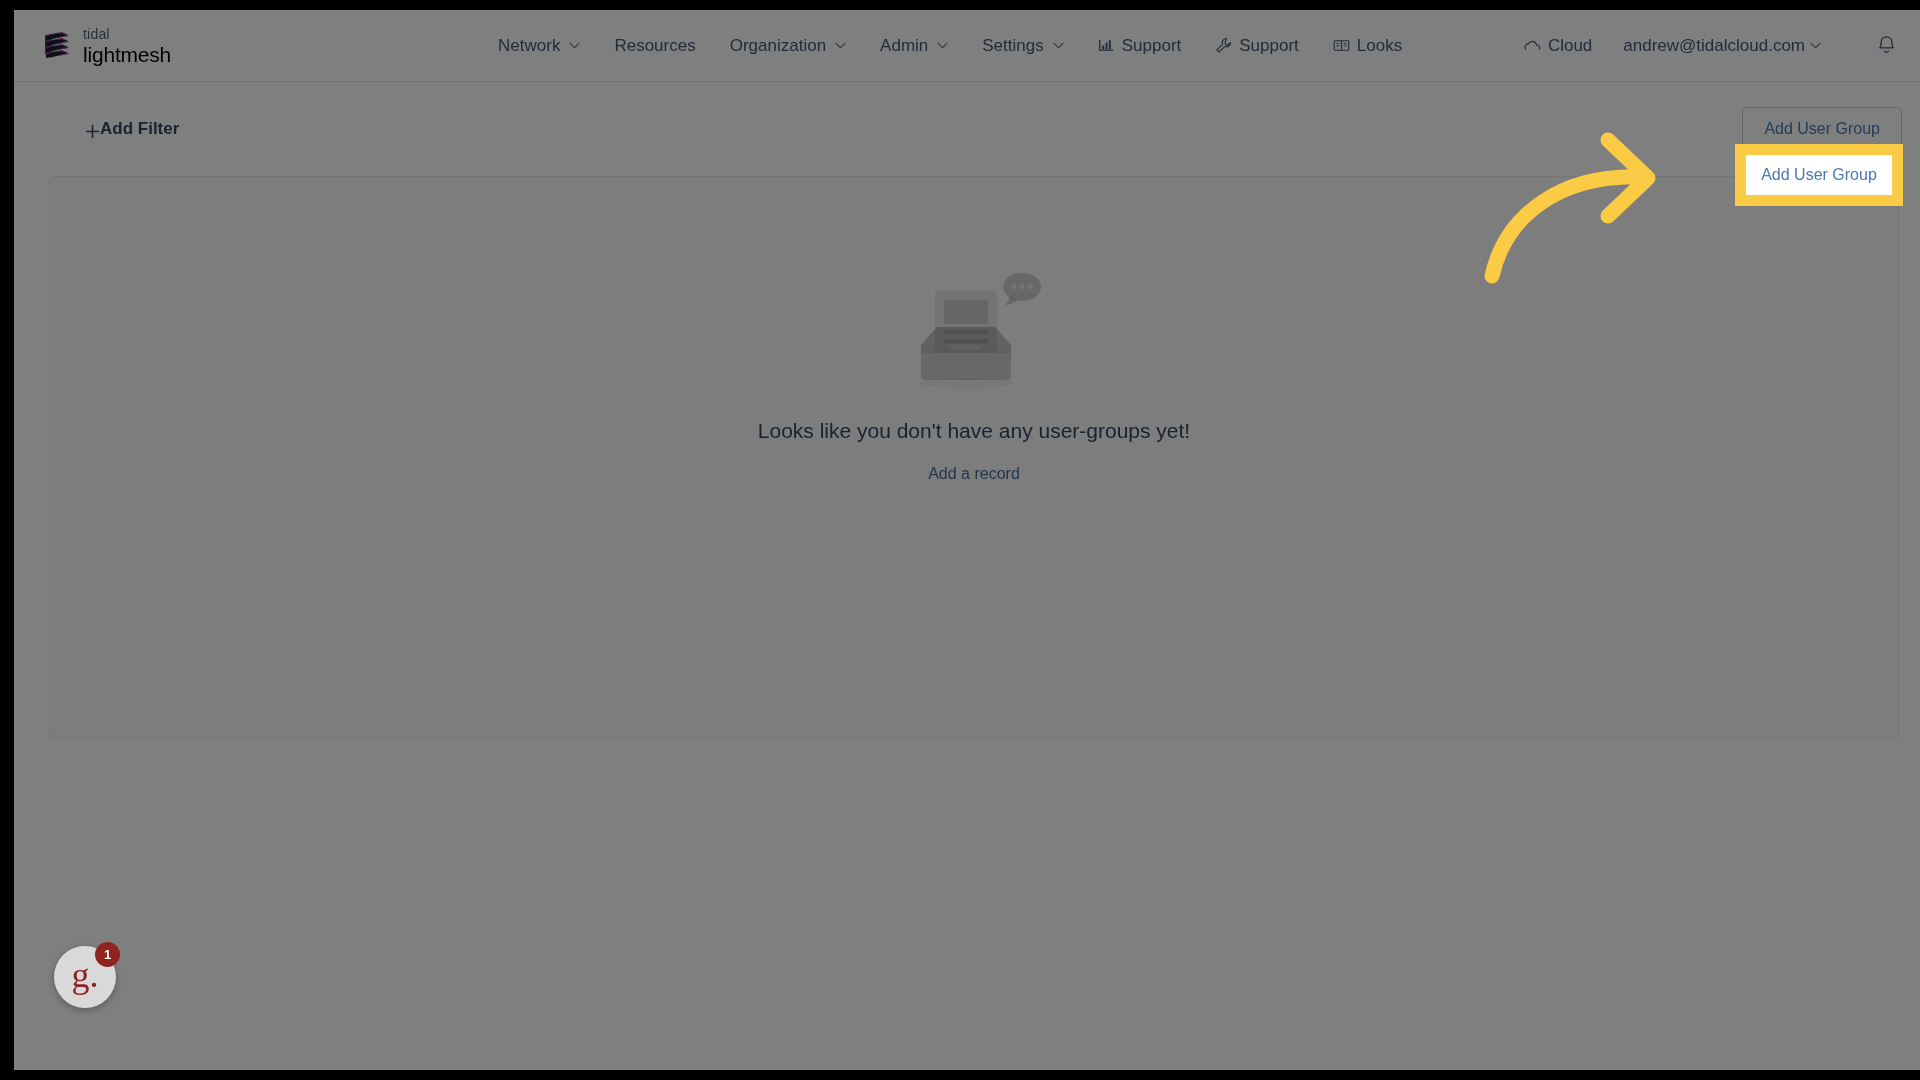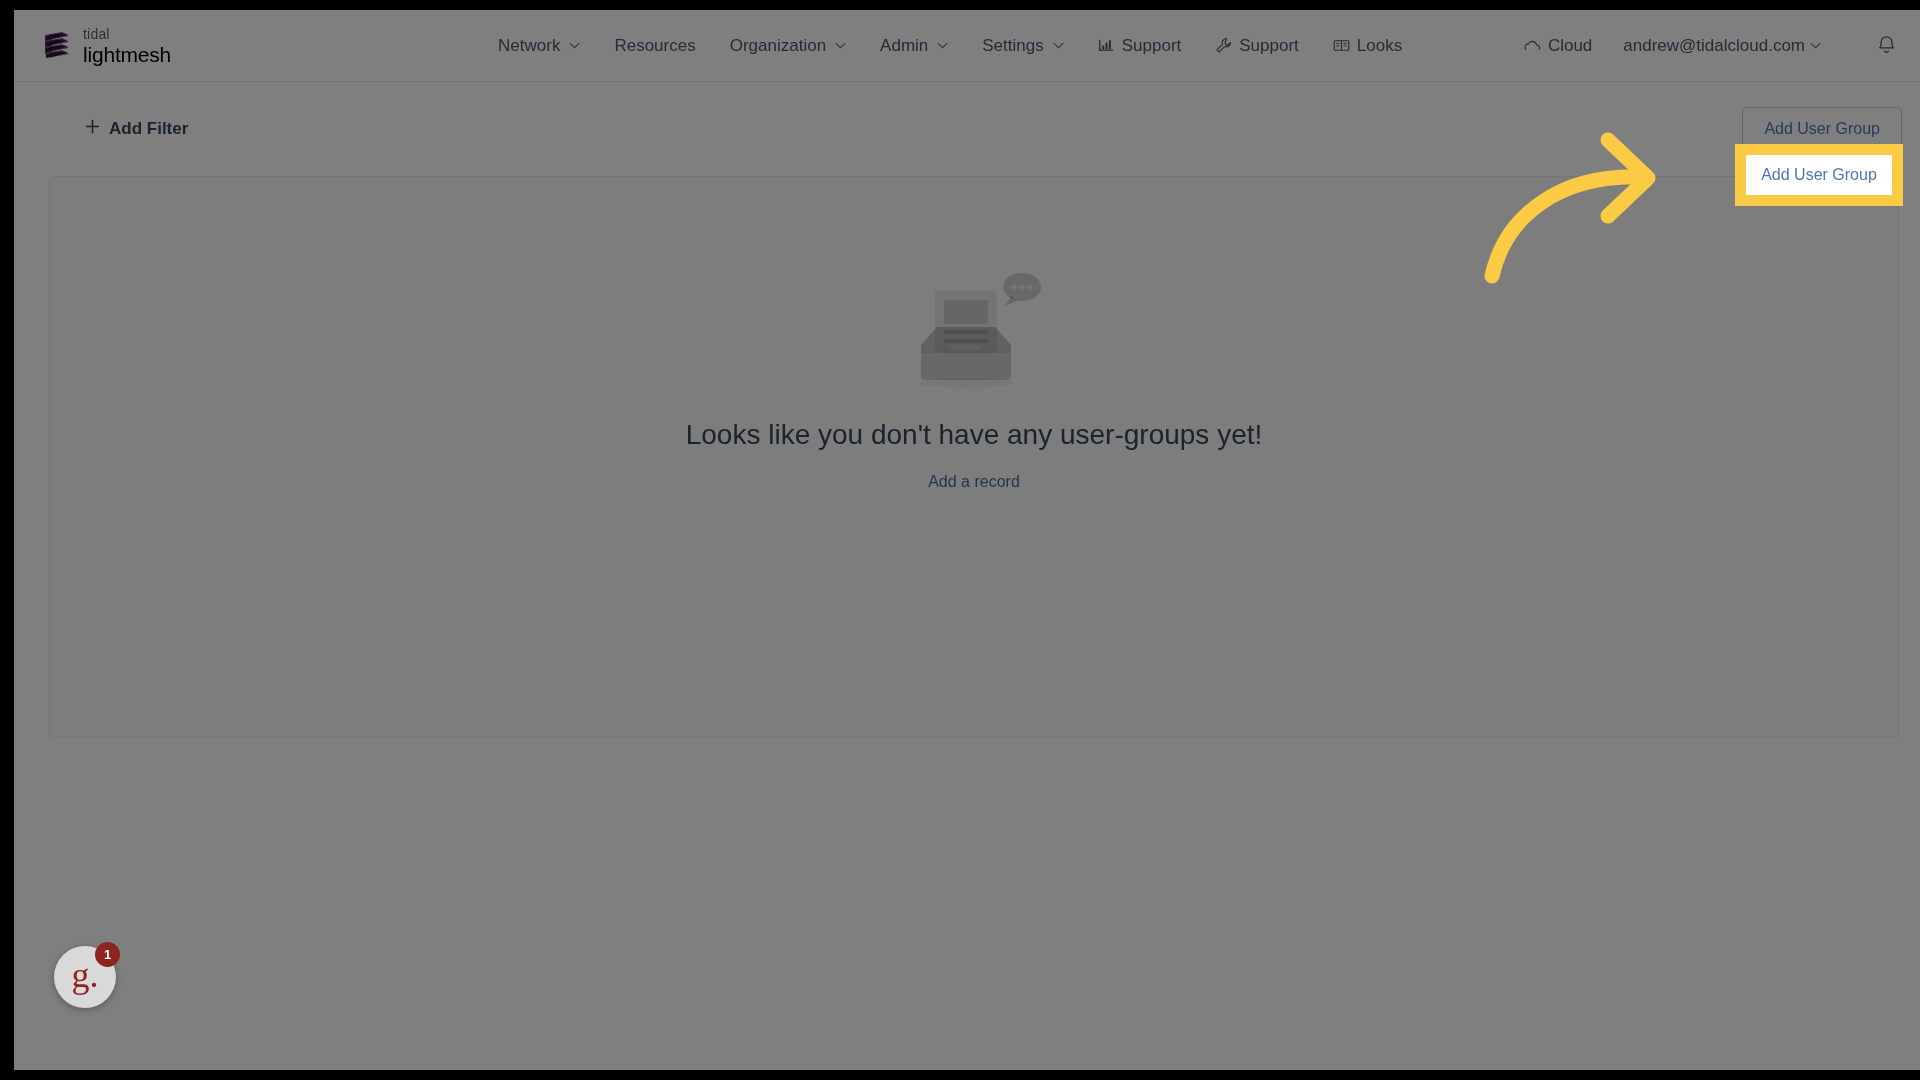--- a/index.html
+++ b/index.html
@@ -176,22 +176,21 @@
     right: 17px;
     top: 50%;
     transform: translateY(-50%);
     width: 18px;
     height: 18px;
     pointer-events: none;
   }
 
   .add-filter {
     display: flex;
-    align-items: flex-start;
-    gap: 9px;
+    align-items: flex-end;
     margin-left: 30px;
     font-size: 17px;
     font-weight: bold;
     color: #35475c;
     cursor: pointer;
     padding: 8px 6px;
   }
   .plus-ic { width: 15px; height: 15px; }
 
   .toolbar-spacer { flex: 1 1 auto; }
@@ -219,21 +218,21 @@
     display: flex;
     flex-direction: column;
     align-items: center;
     justify-content: flex-start;
     padding-top: 88px;
   }
 
   .empty-art { width: 150px; height: 128px; margin-bottom: 26px; }
 
   .empty-title {
-    font-size: 28px;
+    font-size: 21px;
     color: #35475c;
     margin-bottom: 22px;
     text-align: center;
   }
 
   .empty-link {
     font-size: 16px;
     color: #4a6party;
     color: #4a6a96;
     cursor: pointer;

